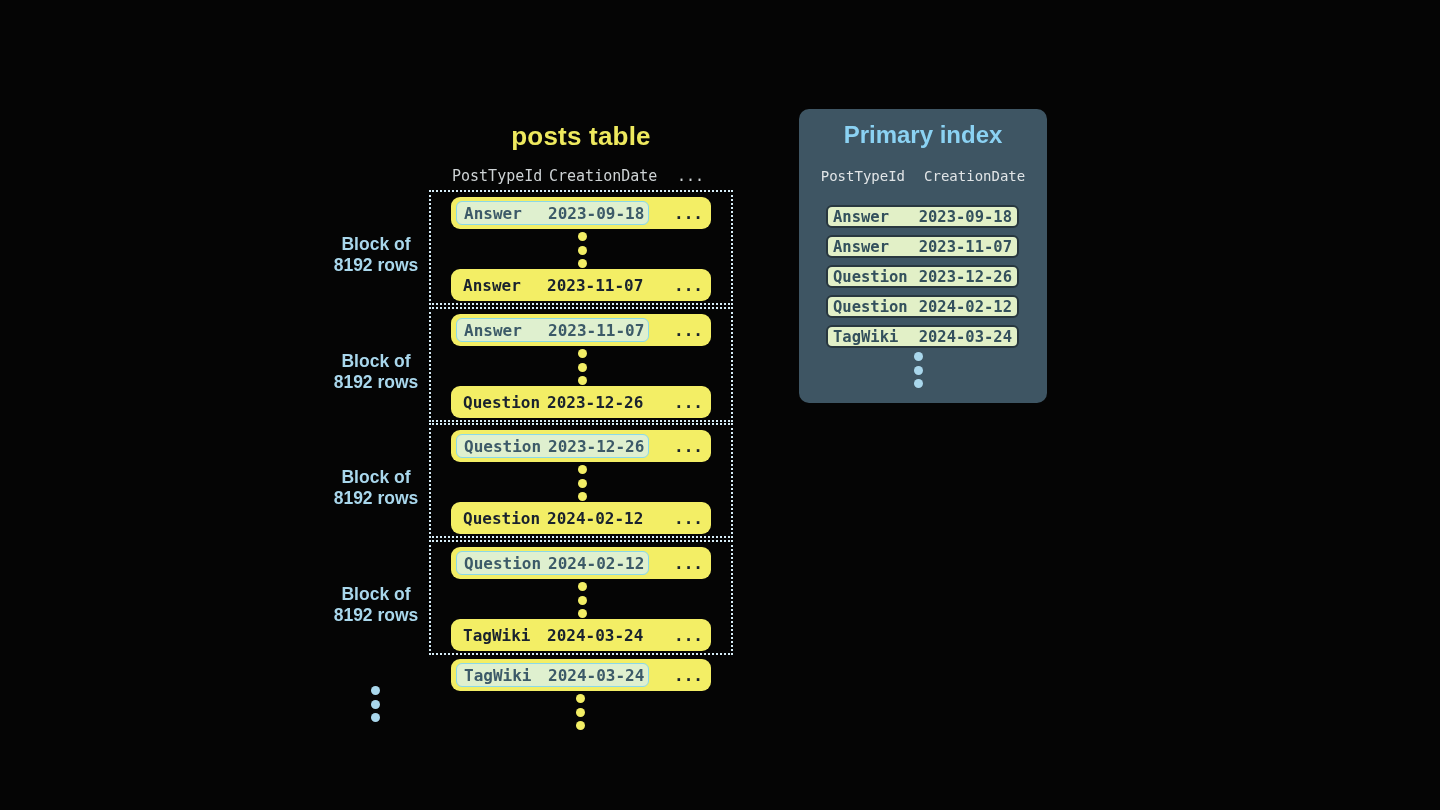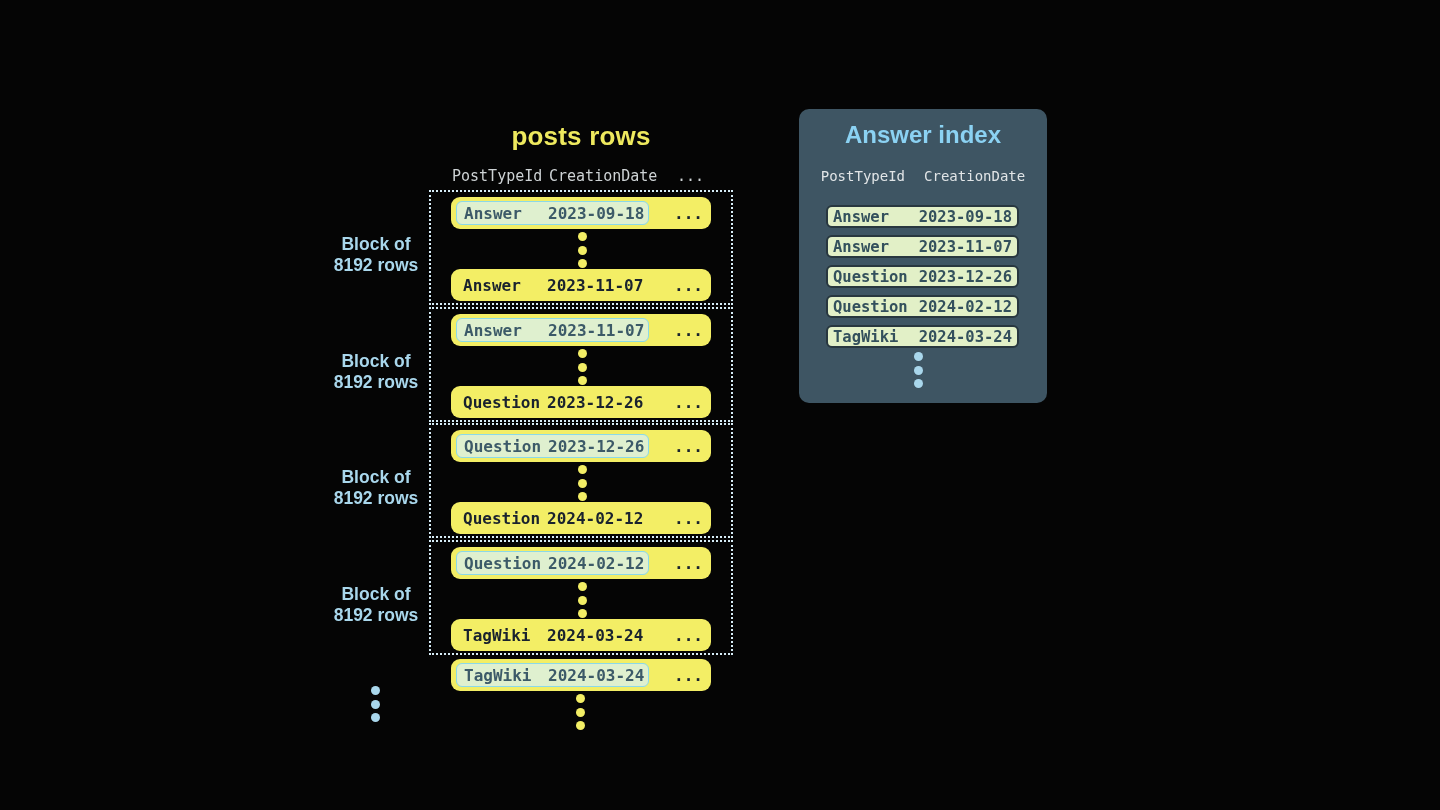--- a/index.html
+++ b/index.html
@@ -101,21 +101,21 @@
     color:var(--ix-text);white-space:pre;
   }
   .ixrow.i0{top:96px;} .ixrow.i1{top:126px;} .ixrow.i2{top:156px;} .ixrow.i3{top:186px;} .ixrow.i4{top:216px;}
   .panel .vdots{left:115px;top:243px;}
 </style>
 </head>
 <body>
 
 <div class="canvas">
 
-  <div class="pt-title">posts rows</div>
+  <div class="pt-title">posts table</div>
   <span class="pth c1">PostTypeId</span>
   <span class="pth c2">CreationDate</span>
   <span class="pth c3">...</span>
 
   <div class="blabel l1">
     <div>Block of</div>
     <div>8192 rows</div>
   </div>
   <div class="blabel l2">
     <div>Block of</div>
@@ -231,21 +231,21 @@
       <i></i>
       <i></i>
     </div>
   <div class="vdots blue bottom-left">
       <i></i>
       <i></i>
       <i></i>
     </div>
 
   <div class="panel">
-    <div class="panel-title">Answer index</div>
+    <div class="panel-title">Primary index</div>
     <div class="panel-headers">
       <span>PostTypeId</span>
       <span>CreationDate</span>
     </div>
     <div class="ixrow i0">
       <span>Answer</span>
       <span>2023-09-18</span>
     </div>
     <div class="ixrow i1">
       <span>Answer</span>

